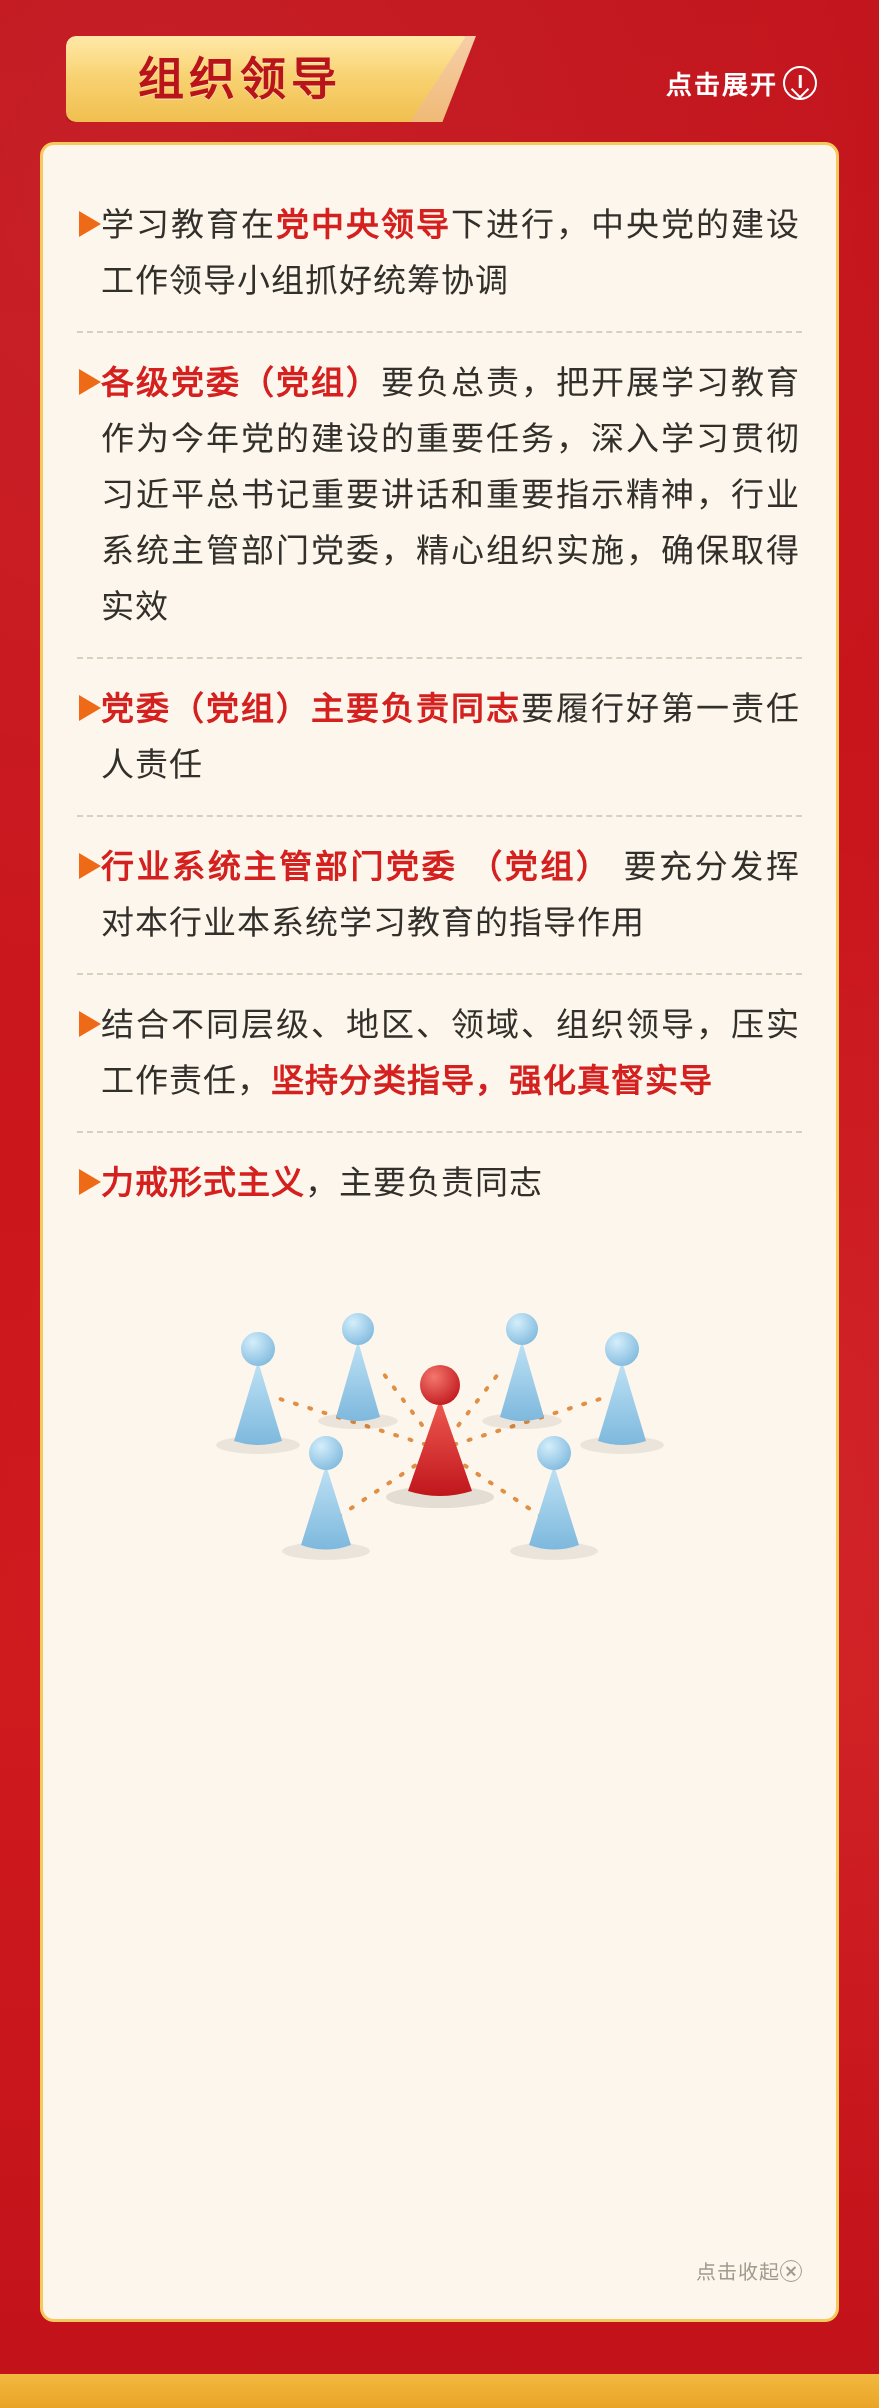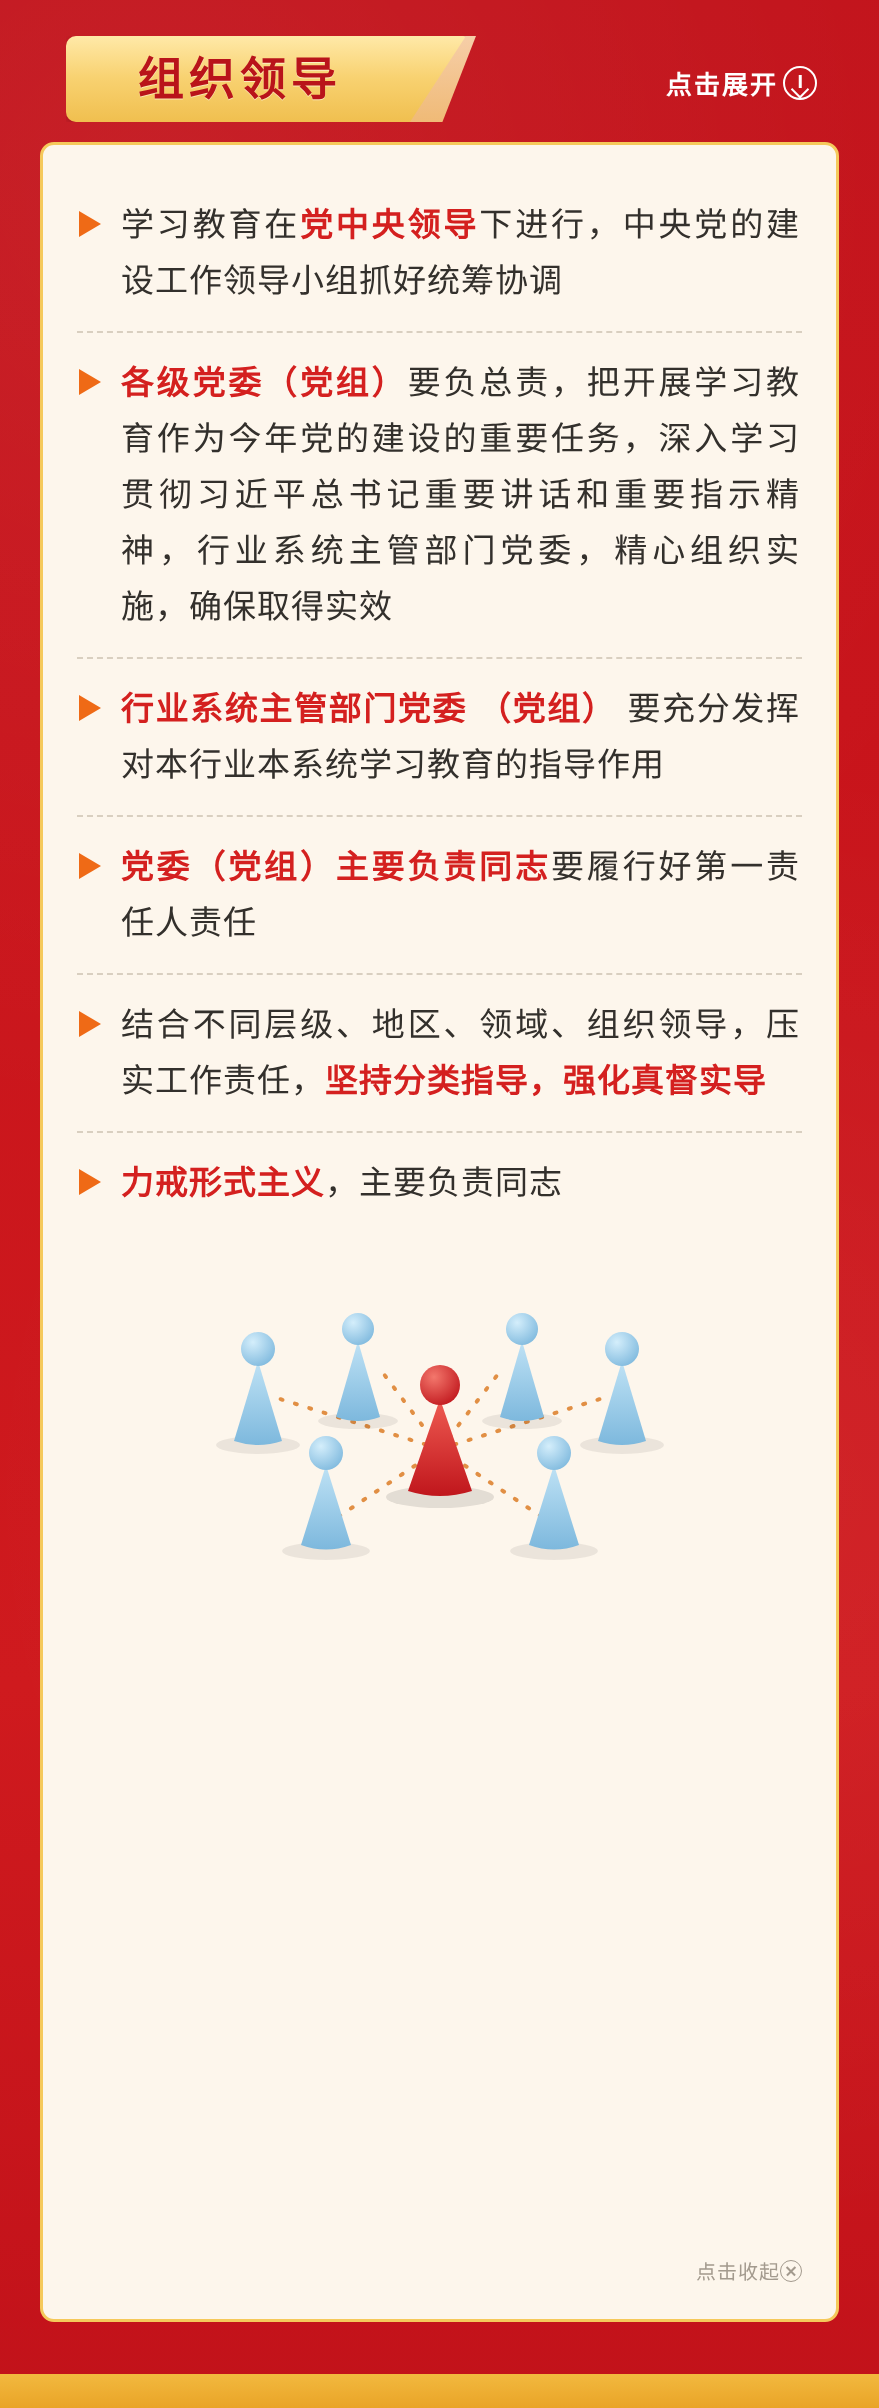--- a/index.html
+++ b/index.html
@@ -129,21 +129,20 @@
     padding: 30px 34px 18px 34px;
     min-height: 2180px;
   }
 
   .list { }
 
   .item {
     display: flex;
     align-items: flex-start;
     padding: 22px 2px 22px 2px;
-    gap: 20px;
   }
   .item + .item {
     border-top: 2px dashed #d9cfc0;
   }
   .bullet {
     flex: none;
     width: 0;
     height: 0;
     margin-top: 14px;
     border-left: 22px solid #ef6a16;
@@ -239,25 +238,25 @@
         <div class="item">
           <span class="bullet"></span>
           <div class="text"><span>学习教育在</span><span class="hl">党中央领导</span><span>下进行，中央党的建设工作领导小组抓好统筹协调</span></div>
         </div>
         <div class="item">
           <span class="bullet"></span>
           <div class="text"><span class="hl">各级党委（党组）</span><span>要负总责，把开展学习教育作为今年党的建设的重要任务，深入学习贯彻习近平总书记重要讲话和重要指示精神，行业系统主管部门党委，精心组织实施，确保取得实效</span></div>
         </div>
         <div class="item">
           <span class="bullet"></span>
+          <div class="text"><span class="hl">党委（党组）主要负责同志</span><span>要履行好第一责任人责任</span></div>
+        </div>
+        <div class="item">
+          <span class="bullet"></span>
           <div class="text"><span class="hl">行业系统主管部门党委 （党组）</span><span> 要充分发挥对本行业本系统学习教育的指导作用</span></div>
-        </div>
-        <div class="item">
-          <span class="bullet"></span>
-          <div class="text"><span class="hl">党委（党组）主要负责同志</span><span>要履行好第一责任人责任</span></div>
         </div>
         <div class="item">
           <span class="bullet"></span>
           <div class="text"><span>结合不同层级、地区、领域、组织领导，压实工作责任，</span><span class="hl">坚持分类指导，强化真督实导</span></div>
         </div>
         <div class="item">
           <span class="bullet"></span>
           <div class="text"><span class="hl">力戒形式主义</span><span>，主要负责同志</span></div>
         </div>
       </div>

